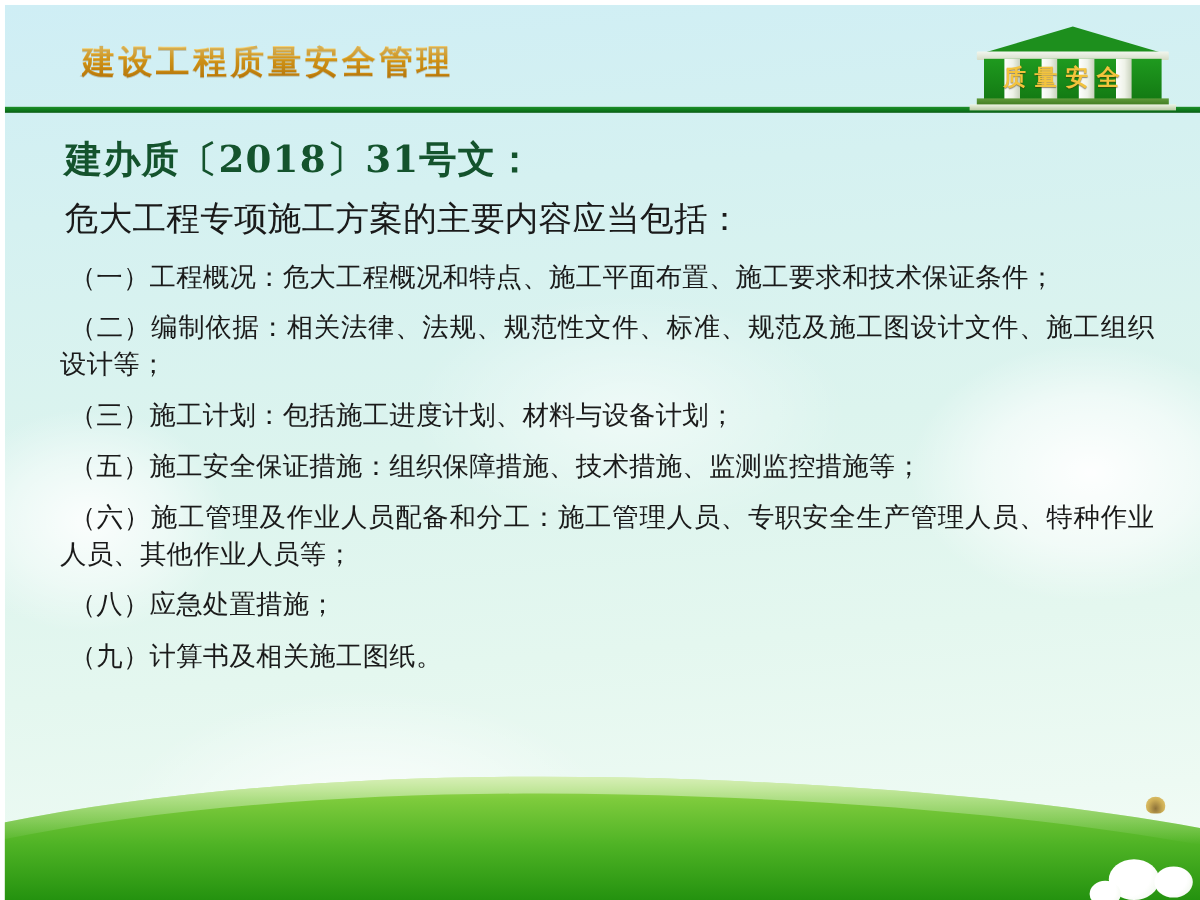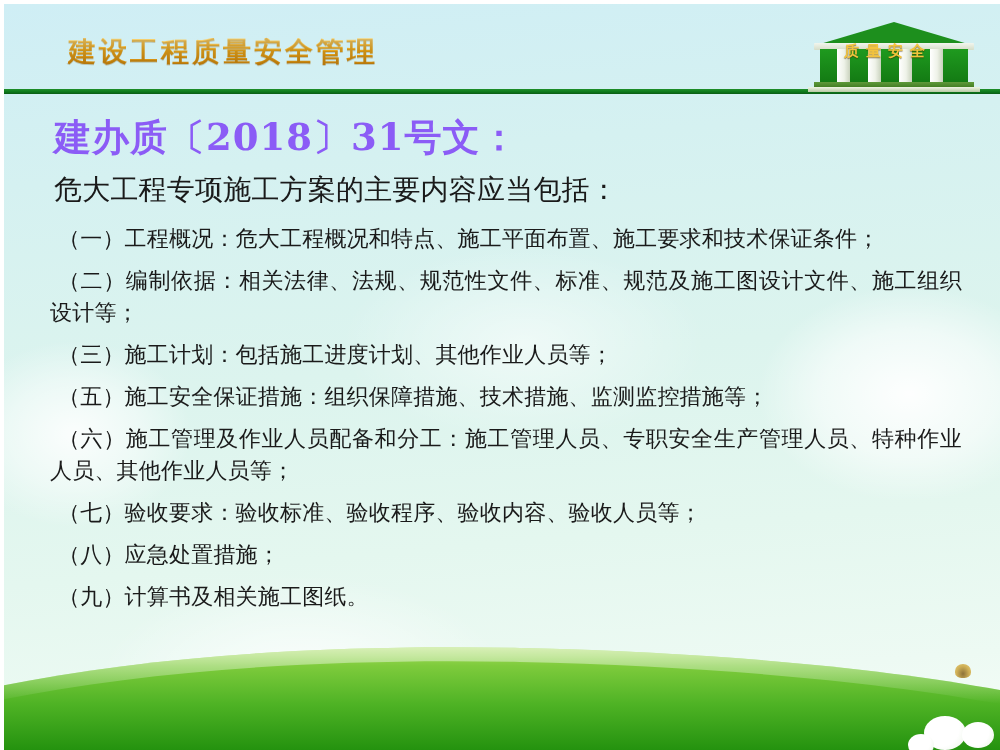--- a/index.html
+++ b/index.html
@@ -133,44 +133,44 @@
     position: absolute;
     left: 2px;
     top: 65px;
     width: 172px;
     height: 5px;
     background: linear-gradient(180deg, #eef4e4 0%, #b9c9a4 100%);
   }
   .logo-text {
     position: absolute;
     left: 14px;
-    top: 20px;
+    top: 30px;
     width: 136px;
     text-align: center;
     font-family: "DejaVu Sans", "Liberation Sans", sans-serif;
-    font-size: 15px;
+    font-size: 19px;
     font-weight: bold;
     letter-spacing: 7px;
     color: #f3c33d;
     text-shadow: 0 1px 1px rgba(60,40,0,0.55);
     white-space: nowrap;
   }
 
   
   .content {
     position: absolute;
     left: 50px;
     top: 114px;
     width: 912px;
   }
   .doc-title {
     font-family: "DejaVu Serif", "Liberation Serif", serif;
-    font-size: 37px;
+    font-size: 31px;
     font-weight: bold;
-    color: #8b5cf6;
+    color: #14532d;
     line-height: 1.25;
     letter-spacing: 1px;
     margin: 0 0 12px 4px;
     white-space: nowrap;
   }
   .lead {
     font-family: "DejaVu Serif", "Liberation Serif", serif;
     font-size: 28px;
     color: #1a1a1a;
     line-height: 1.32;
@@ -253,24 +253,23 @@
     <div class="logo-text">质量安全</div>
   </div>
 
   <div class="content">
     <h1 class="doc-title">建办质〔2018〕31号文：</h1>
 
     <p class="lead">危大工程专项施工方案的主要内容应当包括：</p>
 
     <p class="item">（一）工程概况：危大工程概况和特点、施工平面布置、施工要求和技术保证条件；</p>
     <p class="item">（二）编制依据：相关法律、法规、规范性文件、标准、规范及施工图设计文件、施工组织设计等；</p>
-    <p class="item">（三）施工计划：包括施工进度计划、其他作业人员等；</p>
+    <p class="item">（三）施工计划：包括施工进度计划、材料与设备计划；</p>
     <p class="item">（五）施工安全保证措施：组织保障措施、技术措施、监测监控措施等；</p>
     <p class="item">（六）施工管理及作业人员配备和分工：施工管理人员、专职安全生产管理人员、特种作业人员、其他作业人员等；</p>
-    <p class="item">（七）验收要求：验收标准、验收程序、验收内容、验收人员等；</p>
     <p class="item">（八）应急处置措施；</p>
     <p class="item">（九）计算书及相关施工图纸。</p>
   </div>
 
   <div class="grass">
     <svg width="1000" height="108" viewBox="0 0 1000 108">
       <defs>
         <linearGradient id="gg" x1="0" y1="0" x2="0" y2="1">
           <stop offset="0%" stop-color="#a8dd5e"></stop>
           <stop offset="18%" stop-color="#7ecb3c"></stop>

